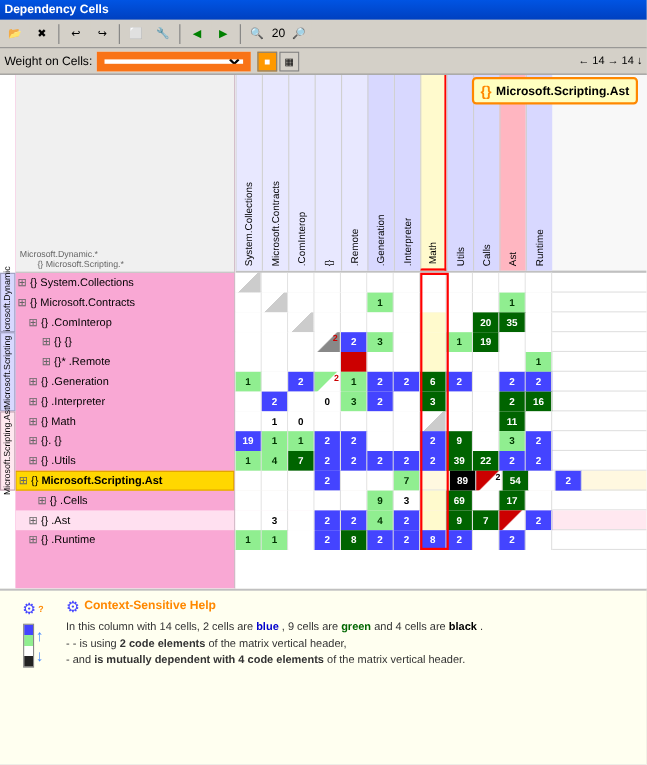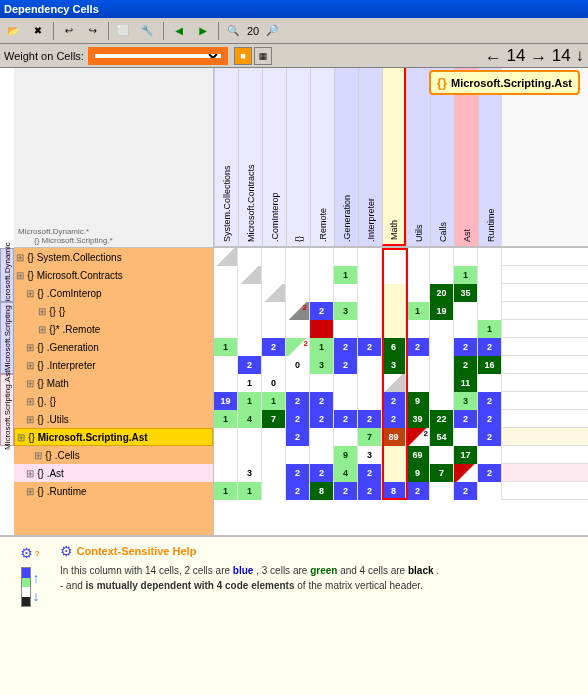--- a/index.html
+++ b/index.html
@@ -54,26 +54,26 @@
       border: 7px solid #f97316;
       padding: 1px 2px;
       font-size: 11px;
       width: 140px;
       height: 18px;
     }
     
     .weight-icons { display: flex; gap: 2px; margin-left: 2px; }
     .weight-icon-btn { width: 18px; height: 18px; background: #d4d0c8; border: 1px solid #808080; display: flex; align-items: center; justify-content: center; font-size: 9px; cursor: pointer; }
     
-    .weight-right { margin-left: auto; display: flex; align-items: center; gap: 3px; font-size: 17px; text-align: center; }
+    .weight-right { margin-left: auto; display: flex; align-items: center; gap: 3px; font-size: 10px; text-align: center; }
     
     
     .tree-panel {
       width: 215px;
-      background: #fdba74;
+      background: #f9a8d4;
       border-right: 1px solid #c0c0c0;
       overflow: hidden;
       flex-shrink: 0;
     }
     
     .tree-item {
       display: flex;
       align-items: center;
       height: 18px;
       padding: 0 2px;
@@ -484,21 +484,21 @@
         </div>
 
         <div class="matrix-row" style="background:#fff8e0;">
           <div class="matrix-cell cell-empty"></div>
           <div class="matrix-cell cell-empty"></div>
           <div class="matrix-cell cell-empty"></div>
           <div class="matrix-cell cell-blue">2</div>
           <div class="matrix-cell cell-empty"></div>
           <div class="matrix-cell cell-empty"></div>
           <div class="matrix-cell cell-green">7</div>
-          <div class="matrix-cell cell-red" style="background:#c2410c;color:white;font-weight:bold;">89</div>
+          <div class="matrix-cell cell-red" style="background:#000000;color:white;font-weight:bold;margin-left:27px;">89</div>
           <div class="matrix-cell" style="background:linear-gradient(135deg,#cc0000 48%,white 52%);color:white;position:relative;">
             <span style="font-size:8px;position:absolute;top:1px;right:1px;color:#000;font-weight:bold;">2</span>
           </div>
           <div class="matrix-cell cell-dark-green">54</div>
           <div class="matrix-cell cell-empty"></div>
           <div class="matrix-cell cell-blue">2</div>
         </div>
 
         <div class="matrix-row">
           <div class="matrix-cell cell-empty"></div>
@@ -569,26 +569,32 @@
 
   <div class="help-text-area">
     <div style="display:flex;align-items:center;gap:4px;margin-bottom:4px;">
       <span style="color:#4444ff;font-size:14px;">⚙</span>
       <span style="font-size:11px;font-weight:bold;color:#ff8800;">Context-Sensitive Help</span>
     </div>
     <div class="help-body">
       <div>
         <span>In this column with 14 cells, 2 cells are</span>
         <span class="blue">blue</span>
-        <span>, 3 cells are</span>
+        <span>, 9 cells are</span>
         <span class="green">green</span>
         <span>and 4 cells are</span>
         <span class="black-bold">black</span>
         <span>.</span>
       </div>
       <div>
+        <span>- </span>
+        <span>- is using</span>
+        <span style="font-weight:bold;">2 code elements</span>
+        <span>of the matrix vertical header,</span>
+      </div>
+      <div>
         <span>- and </span>
         <span style="font-weight:bold;">is mutually dependent with 4 code elements</span>
         <span>of the matrix vertical header.</span>
       </div>
     </div>
   </div>
 </div>
 
 </body></html>

